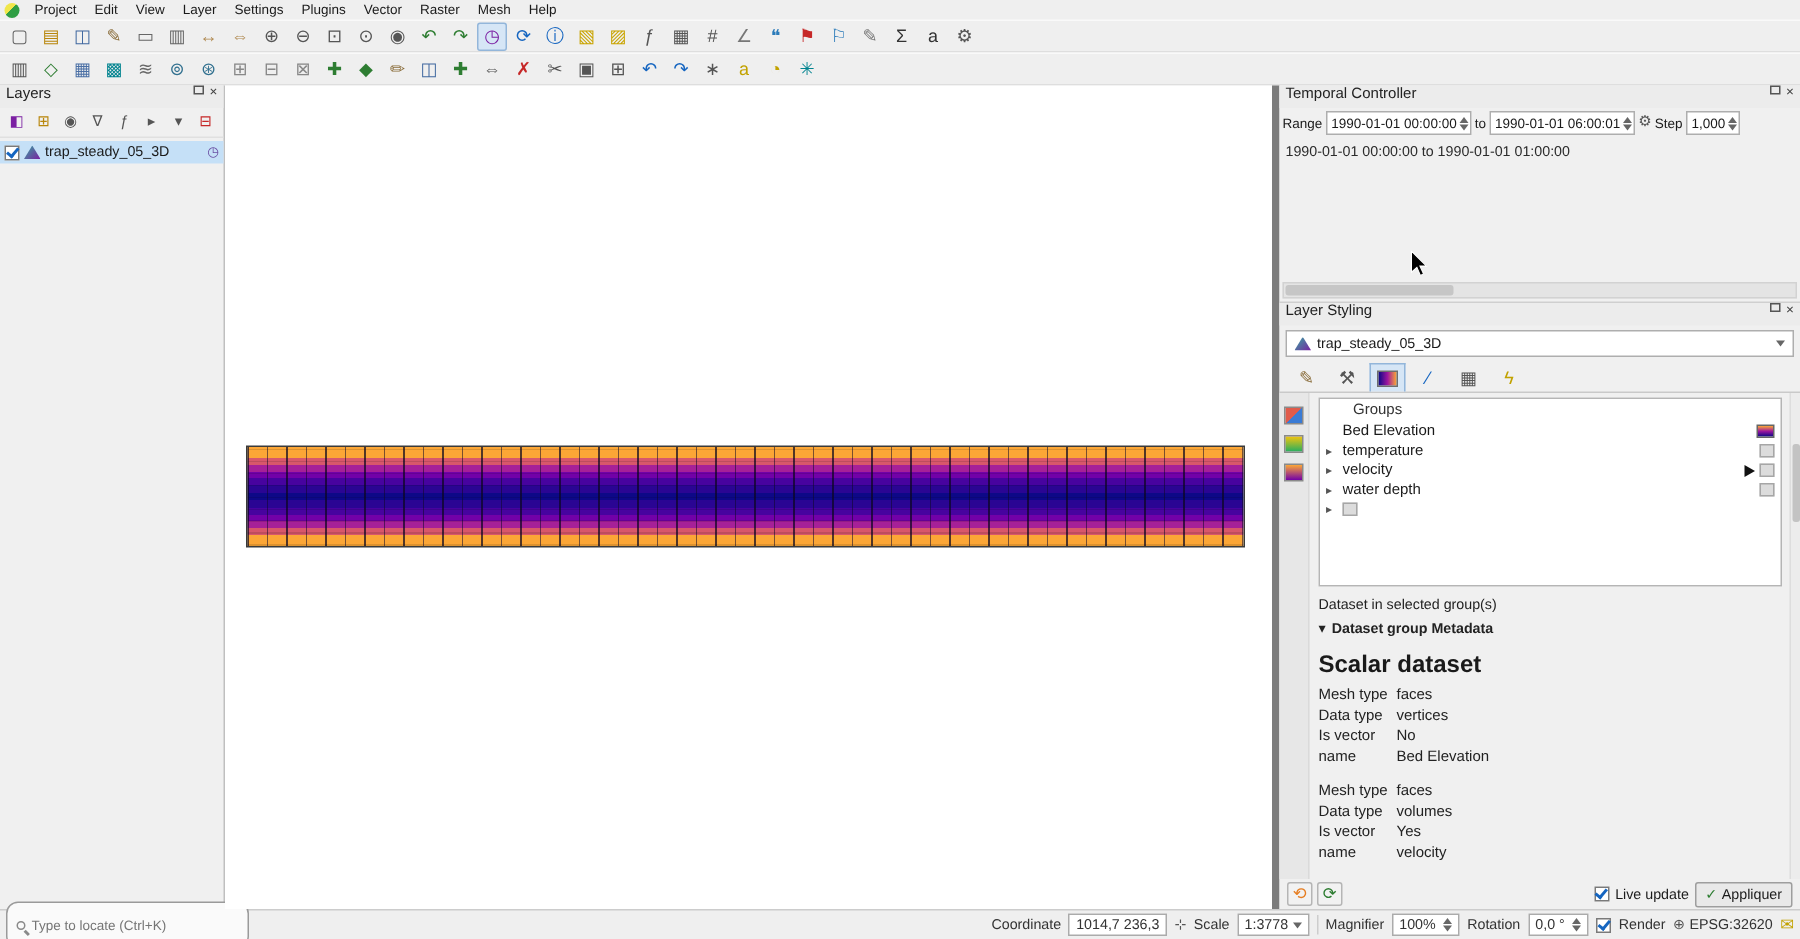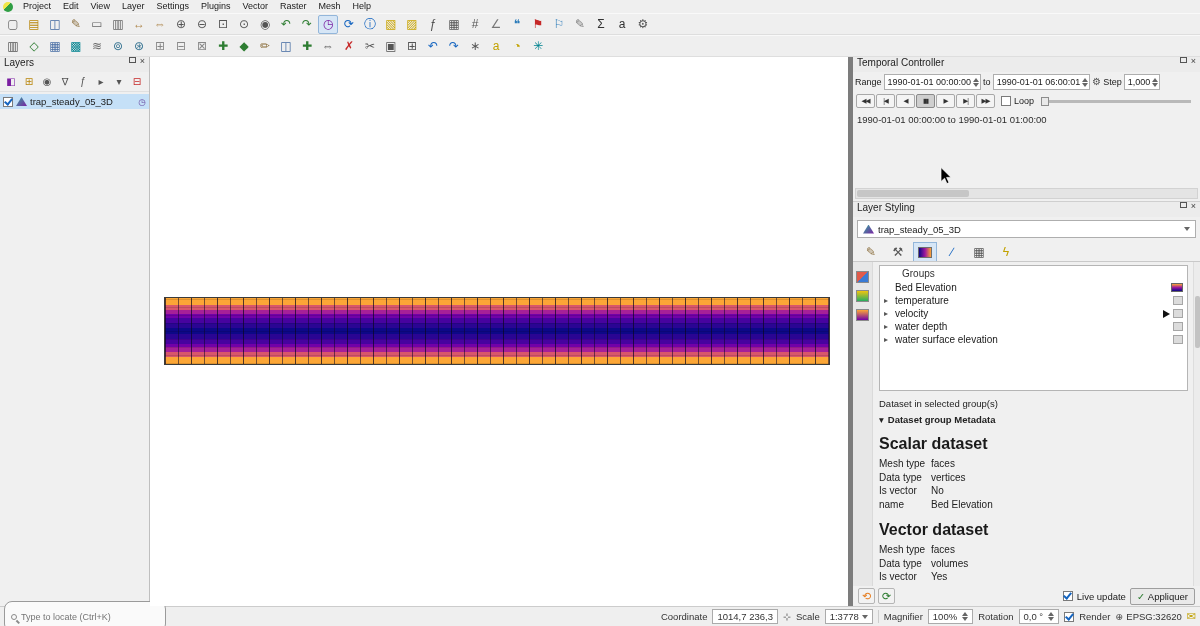--- a/index.html
+++ b/index.html
@@ -267,38 +267,20 @@
         <span class="gear">⚙</span>
         <span>Step</span>
         <span class="dtbox">
           <span>1,000</span>
           <span class="spincol">
               <span class="up"></span>
               <span class="dn"></span>
             </span>
         </span>
       </div>
-      <div class="tbuttons">
-        <span class="tnav-wrap">
-          <span class="tnav">◀◀</span>
-            <span class="tnav">|◀</span>
-            <span class="tnav">◀</span>
-            <span class="tnav">▮▮</span>
-            <span class="tnav">▶</span>
-            <span class="tnav">▶|</span>
-            <span class="tnav">▶▶</span>
-        </span>
-        <span class="loopwrap">
-          <span class="cb"></span>
-          <span>Loop</span>
-        </span>
-        <span class="tslider">
-            <span class="thumb"></span>
-          </span>
-      </div>
       <div class="tcurrent">1990-01-01 00:00:00 to 1990-01-01 01:00:00</div>
       <div class="tspacer"></div>
       <div class="hscroll">
           <span class="thumb"></span>
         </div>
     </div>
 
     <div class="styling">
       <div class="panel-header">
         <span class="ptitle">Layer Styling</span>
@@ -355,21 +337,20 @@
               <span class="badge-arrow"></span>
               <span class="badge-gray"></span>
             </div>
             <div class="trow">
               <span class="arrow">▸</span>
               <span class="tlabel">water depth</span>
               <span class="badge-gray"></span>
             </div>
             <div class="trow">
               <span class="arrow">▸</span>
-              <span class="tlabel">water surface elevation</span>
               <span class="badge-gray"></span>
             </div>
           </div>
           <div class="dslabel">Dataset in selected group(s)</div>
           <div class="mhead">
             <span>▾</span>
             <span>Dataset group Metadata</span>
           </div>
           <div class="msection">
             <div class="msection-title">Scalar dataset</div>
@@ -386,21 +367,20 @@
                 <span class="ml">Is vector</span>
                 <span class="mv">No</span>
               </div>
                 <div class="mrow">
                 <span class="ml">name</span>
                 <span class="mv">Bed Elevation</span>
               </div>
             </div>
           </div>
           <div class="msection">
-            <div class="msection-title">Vector dataset</div>
             <div>
               <div class="mrow">
                 <span class="ml">Mesh type</span>
                 <span class="mv">faces</span>
               </div>
                 <div class="mrow">
                 <span class="ml">Data type</span>
                 <span class="mv">volumes</span>
               </div>
                 <div class="mrow">

